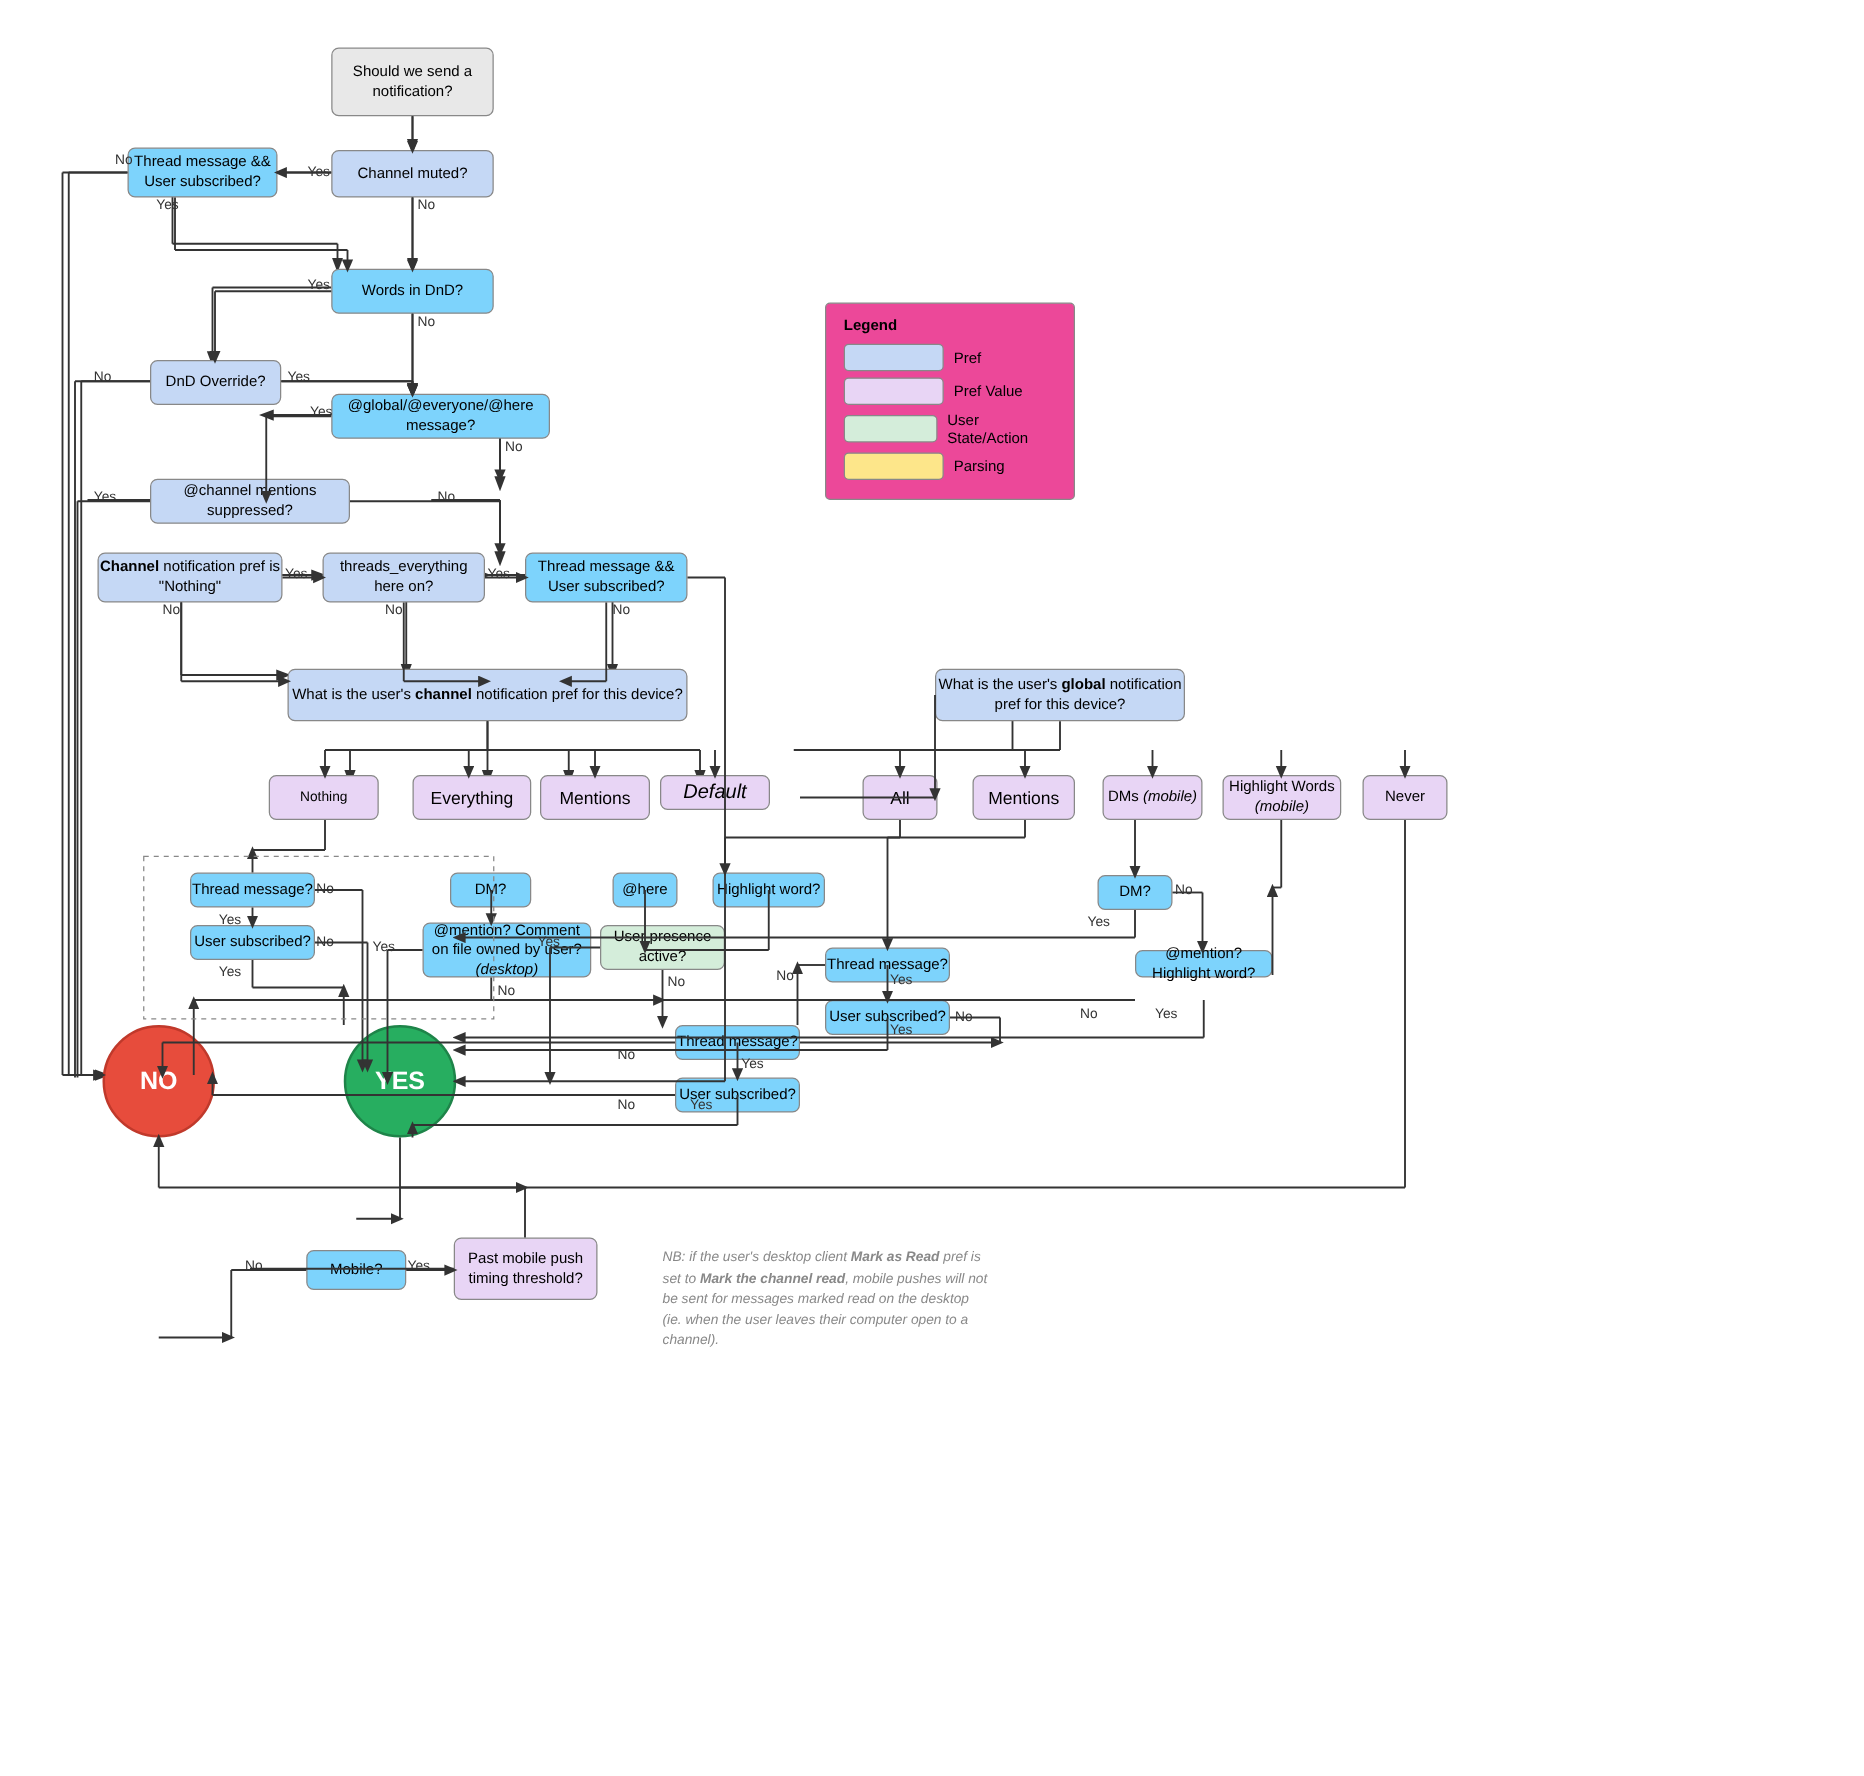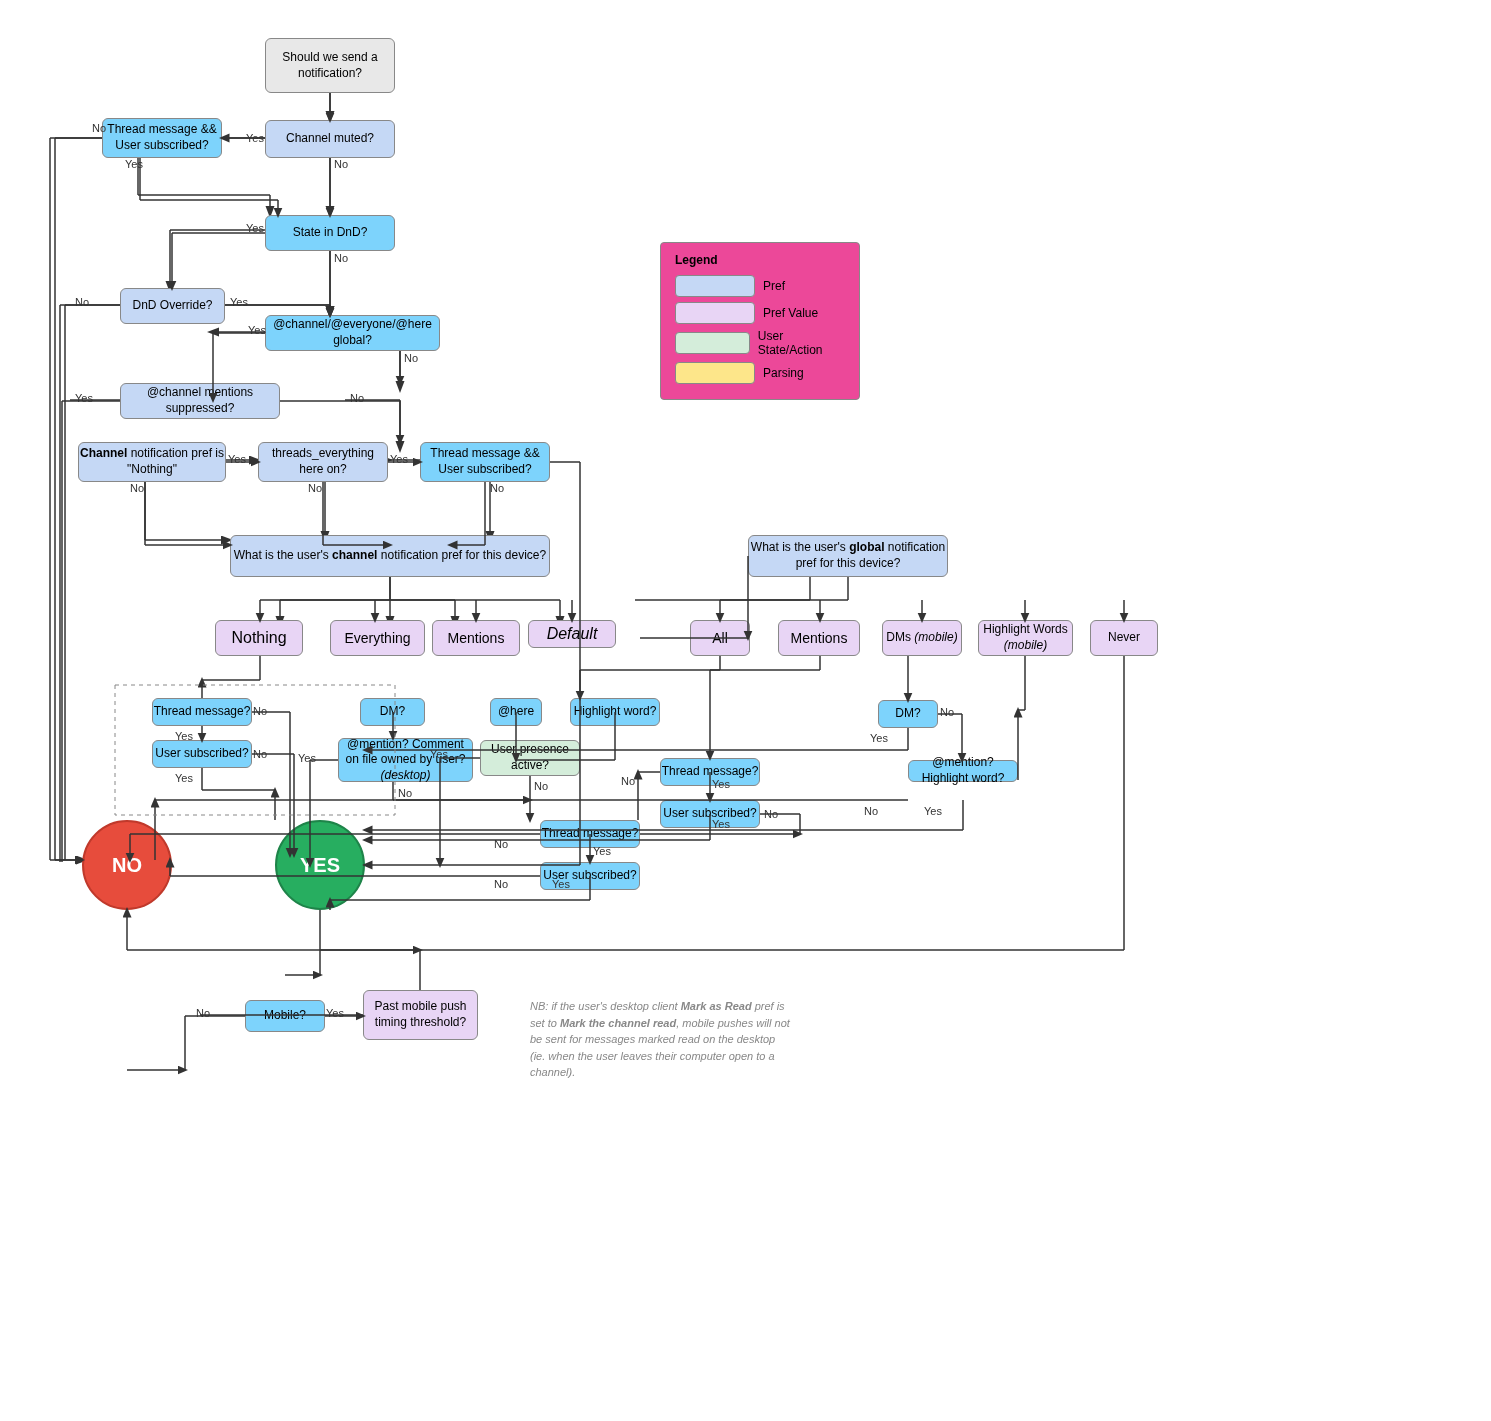--- a/index.html
+++ b/index.html
@@ -194,29 +194,29 @@
   <div class="node node-rect-blue" style="left:265px; top:120px; width:130px; height:38px;">
     <span>Channel muted?</span>
   </div>
 
   <div class="node node-rect-yellow" style="left:102px; top:118px; width:120px; height:40px;">
     <span>Thread message &amp;&amp;
 User subscribed?</span>
   </div>
 
   <div class="node node-rect-yellow" style="left:265px; top:215px; width:130px; height:36px;">
-    <span>State in DnD?</span>
+    <span>Words in DnD?</span>
   </div>
 
   <div class="node node-rect-blue" style="left:120px; top:288px; width:105px; height:36px;">
     <span>DnD Override?</span>
   </div>
 
   <div class="node node-rect-yellow" style="left:265px; top:315px; width:175px; height:36px;">
-    <span>@channel/@everyone/@here global?</span>
+    <span>@global/@everyone/@here message?</span>
   </div>
 
   <div class="node node-rect-blue" style="left:120px; top:383px; width:160px; height:36px;">
     <span>@channel mentions suppressed?</span>
   </div>
 
   <div class="node node-rect-blue" style="left:78px; top:442px; width:148px; height:40px;">
     <span><b>Channel</b> notification pref is "Nothing"</span>
   </div>
 
@@ -226,21 +226,21 @@
 
   <div class="node node-rect-yellow" style="left:420px; top:442px; width:130px; height:40px;">
     <span>Thread message &amp;&amp;
 User subscribed?</span>
   </div>
 
   <div class="node node-rect-blue" style="left:230px; top:535px; width:320px; height:42px;">
     <span>What is the user's <b>channel</b> notification pref for this device?</span>
   </div>
 
-  <div class="node node-pref-value" style="left:215px; top:620px; width:88px; height:36px; font-size:16px;">
+  <div class="node node-pref-value" style="left:215px; top:620px; width:88px; height:36px; font-size:11px;">
     <span>Nothing</span>
   </div>
 
   <div class="node node-pref-value" style="left:330px; top:620px; width:95px; height:36px; font-size:14px;">
     <span>Everything</span>
   </div>
 
   <div class="node node-pref-value" style="left:432px; top:620px; width:88px; height:36px; font-size:14px;">
     <span>Mentions</span>
   </div>

